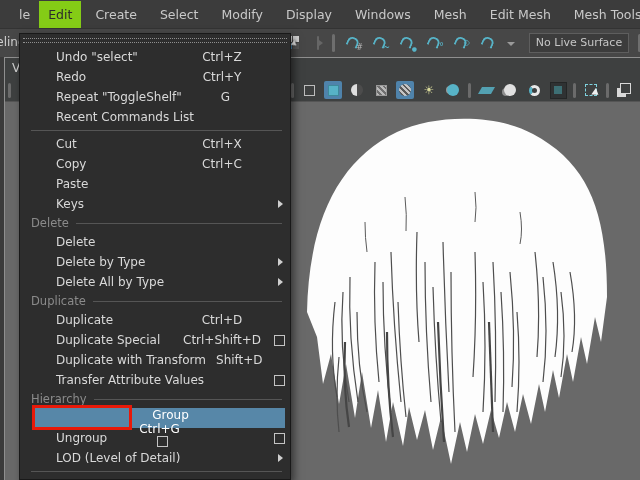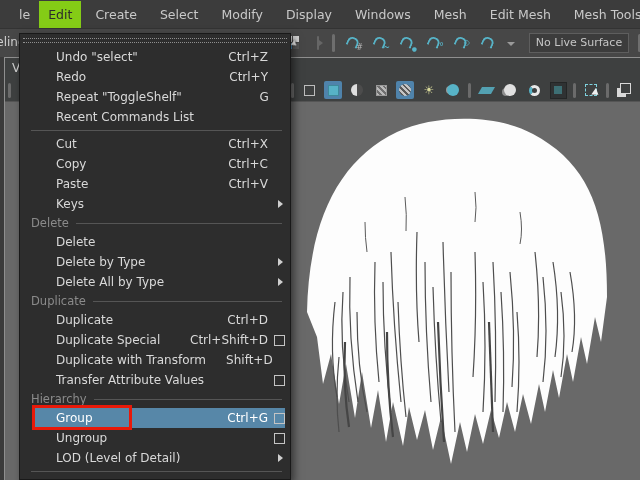--- a/index.html
+++ b/index.html
@@ -116,23 +116,23 @@
     background:#2d2d2d; border:1px solid #191919;
     box-shadow:3px 4px 8px rgba(0,0,0,.5);
     padding-top:3px; overflow:hidden; z-index:50; font-size:12px;
   }
   .tearoff { height:5px; margin:1px 3px 4px 3px;
     border-top:1px dotted #8f8f8f; border-bottom:1px dotted #8f8f8f; }
   .menu-item {
     height:20px; margin:0 5px 0 14px; display:flex; align-items:center;
     color:#d9d9d9; position:relative; cursor:default;
   }
-  .menu-item.hl { background:#5787a8; color:#fff; }
+  .menu-item.hl { background:#5787a8; color:#fff;flex-direction:column; }
   .mi-label { flex:1; padding-left:22px; white-space:nowrap; }
-  .mi-short { width:92px; text-align:right; white-space:nowrap; }
+  .mi-short { width:92px; text-align:center; white-space:nowrap; }
   .mi-opt { width:17px; display:flex; justify-content:flex-end; align-items:center; }
   .optbox { width:11px; height:11px; border:1px solid #c4c4c4; }
   .subarrow { width:0; height:0; border-left:5px solid #cfcfcf;
     border-top:4px solid transparent; border-bottom:4px solid transparent; margin-right:2px; }
   .menu-header {
     height:16px; margin:1px 8px 1px 11px; display:flex; align-items:center;
     color:#8b8b8b; font-size:11.5px; white-space:nowrap;
   }
   .menu-header .rule { flex:1; height:1px; background:#555; margin-left:7px; }
   .menu-sep { height:1px; background:#555; margin:3px 8px 3px 11px; }
@@ -310,21 +310,20 @@
         <span class="mi-short">Ctrl+X</span>
         <span class="mi-opt"></span>
       </div>
       <div class="menu-item">
         <span class="mi-label">Copy</span>
         <span class="mi-short">Ctrl+C</span>
         <span class="mi-opt"></span>
       </div>
       <div class="menu-item">
         <span class="mi-label">Paste</span>
-        <span class="mi-short">Ctrl+V</span>
         <span class="mi-opt"></span>
       </div>
       <div class="menu-item">
         <span class="mi-label">Keys</span>
         <span class="mi-short"></span>
         <span class="mi-opt">
           <span class="subarrow"></span>
         </span>
       </div>
       <div class="menu-header">

